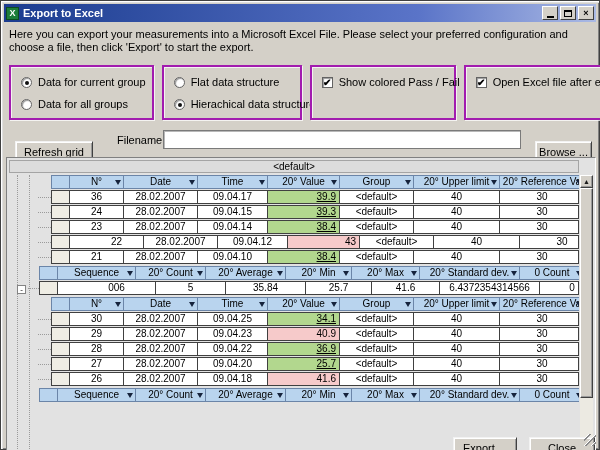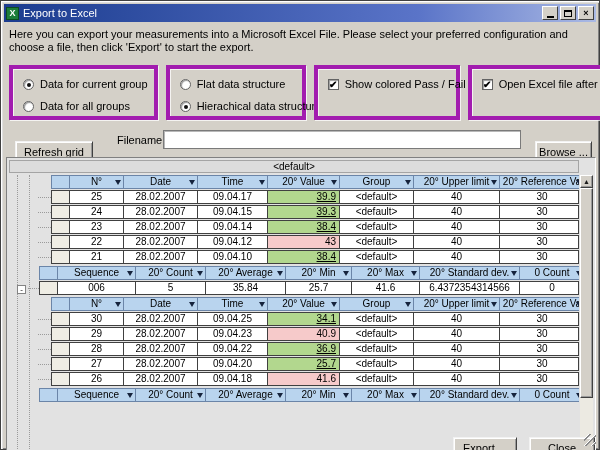--- a/index.html
+++ b/index.html
@@ -5,31 +5,31 @@
   html,body{margin:0;padding:0;background:#9a9a9a;font-family:"Liberation Sans",sans-serif;}
   *{box-sizing:border-box;}
   .window{position:relative;width:600px;height:450px;background:#d4d0c8;
     border:1px solid #404040;box-shadow:inset 1px 1px 0 #fff, inset 2px 2px 0 #dfdfdf, inset -1px -1px 0 #808080;}
   
   .titlebar{position:absolute;left:3px;top:3px;right:3px;height:18px;
     background:linear-gradient(90deg,var(--tb1),var(--tb2) 70%,var(--tb3));
     display:flex;align-items:center;padding:0 2px;}
   .app-icon{width:13px;height:13px;background:#1d7d3a;color:#fff;font:bold 9px "Liberation Sans",sans-serif;
     display:flex;align-items:center;justify-content:center;margin-right:4px;border:1px solid #0c4a20;}
-  .title{color:#fff;font-size:11px;font-weight:normal;flex:1;white-space:nowrap;}
+  .title{color:#fff;font-size:11px;font-weight:bold;flex:1;white-space:nowrap;}
   .tb-btn{width:16px;height:14px;margin-left:2px;background:#d4d0c8;border:1px solid;
     border-color:#fff #404040 #404040 #fff;display:flex;align-items:center;justify-content:center;
     font:bold 9px "Liberation Sans",sans-serif;color:#000;}
   .glyph-min{width:7px;height:2px;background:#000;margin-top:7px;}
   .glyph-max{width:8px;height:7px;border:1px solid #000;border-top:2px solid #000;}
   
   .desc{position:absolute;left:8px;top:27px;right:6px;font-size:11px;line-height:13px;color:#000;}
   
   .optrow{position:absolute;left:8px;top:64px;right:8px;height:55px;display:flex;gap:8px;}
-  .gbox{border:4px solid #a21caf;box-shadow:inset 1px 1px 0 rgba(255,255,255,.75),1px 1px 0 rgba(255,255,255,.75);
+  .gbox{border:2px solid #a21caf;box-shadow:inset 1px 1px 0 rgba(255,255,255,.75),1px 1px 0 rgba(255,255,255,.75);
     padding:9px 6px 4px 10px;background:#d4d0c8;}
   .gb1{width:150px;} .gb2{width:140px;} .gb3{width:146px;} .gb4{flex:1;}
   .opt{display:flex;align-items:center;gap:6px;font-size:11px;margin-bottom:10px;white-space:nowrap;}
   .radio{width:11px;height:11px;min-width:11px;border-radius:50%;background:#fff;border:1px solid #636363;
     box-shadow:inset 1px 1px 1px #9a9a9a;position:relative;}
   .radio.sel::after{content:"";position:absolute;left:3px;top:3px;width:4px;height:4px;border-radius:50%;background:#101010;}
   .checkbox{width:11px;height:11px;min-width:11px;background:#fff;border:1px solid #636363;
     box-shadow:inset 1px 1px 1px #9a9a9a;font:bold 10px "Liberation Sans",sans-serif;line-height:9px;text-align:center;color:#000;}
   
   .btn{background:#d4d0c8;border:1px solid;border-color:#f2f2f2 #404040 #404040 #f2f2f2;
@@ -183,21 +183,21 @@
               <span class="hlabel">20° Upper limit</span>
               <span class="filter"></span>
             </div>
             <div class="hcell" style="width: 84px; min-width: 84px;">
               <span class="hlabel">20° Reference Va</span>
               <span class="filter"></span>
             </div>
           </div>
           <div class="grow data">
             <div class="cell ind" style="width: 18px; min-width: 18px;"></div>
-            <div class="cell" style="width: 54px; min-width: 54px;">25</div>
+            <div class="cell" style="width: 54px; min-width: 54px;">36</div>
             <div class="cell" style="width: 74px; min-width: 74px;">28.02.2007</div>
             <div class="cell" style="width: 70px; min-width: 70px;">09.04.17</div>
             <div class="cell value pass" style="width: 72px; min-width: 72px;">39.9</div>
             <div class="cell" style="width: 74px; min-width: 74px;">&lt;default&gt;</div>
             <div class="cell" style="width: 86px; min-width: 86px;">40</div>
             <div class="cell" style="width: 84px; min-width: 84px;">30</div>
           </div>
           <div class="grow data">
             <div class="cell ind" style="width: 18px; min-width: 18px;"></div>
             <div class="cell" style="width: 54px; min-width: 54px;">24</div>
@@ -213,21 +213,21 @@
             <div class="cell" style="width: 54px; min-width: 54px;">23</div>
             <div class="cell" style="width: 74px; min-width: 74px;">28.02.2007</div>
             <div class="cell" style="width: 70px; min-width: 70px;">09.04.14</div>
             <div class="cell value pass" style="width: 72px; min-width: 72px;">38.4</div>
             <div class="cell" style="width: 74px; min-width: 74px;">&lt;default&gt;</div>
             <div class="cell" style="width: 86px; min-width: 86px;">40</div>
             <div class="cell" style="width: 84px; min-width: 84px;">30</div>
           </div>
           <div class="grow data">
             <div class="cell ind" style="width: 18px; min-width: 18px;"></div>
-            <div class="cell" style="width: 54px; min-width: 54px;">22</div>
+            <div class="cell" style="width: 54px; min-width: 54px; margin-left: 20px;">22</div>
             <div class="cell" style="width: 74px; min-width: 74px;">28.02.2007</div>
             <div class="cell" style="width: 70px; min-width: 70px;">09.04.12</div>
             <div class="cell value fail" style="width: 72px; min-width: 72px;">43</div>
             <div class="cell" style="width: 74px; min-width: 74px;">&lt;default&gt;</div>
             <div class="cell" style="width: 86px; min-width: 86px;">40</div>
             <div class="cell" style="width: 84px; min-width: 84px;">30</div>
           </div>
           <div class="grow data">
             <div class="cell ind" style="width: 18px; min-width: 18px;"></div>
             <div class="cell" style="width: 54px; min-width: 54px;">21</div>
@@ -267,21 +267,21 @@
               <span class="hlabel">20° Standard dev.</span>
               <span class="filter"></span>
             </div>
             <div class="hcell" style="width: 64px; min-width: 64px;">
               <span class="hlabel">0 Count</span>
               <span class="filter"></span>
             </div>
           </div>
           <div class="grow data">
             <div class="cell ind" style="width: 18px; min-width: 18px;"></div>
-            <div class="cell" style="width: 78px; min-width: 78px;">006</div>
+            <div class="cell" style="width: 78px; min-width: 78px; margin-left: 20px;">006</div>
             <div class="cell" style="width: 70px; min-width: 70px;">5</div>
             <div class="cell" style="width: 80px; min-width: 80px;">35.84</div>
             <div class="cell" style="width: 66px; min-width: 66px;">25.7</div>
             <div class="cell" style="width: 68px; min-width: 68px;">41.6</div>
             <div class="cell" style="width: 100px; min-width: 100px;">6.4372354314566</div>
             <div class="cell" style="width: 64px; min-width: 64px;">0</div>
           </div>
         </div>
         <div class="block detail">
           <div class="grow hdr">

